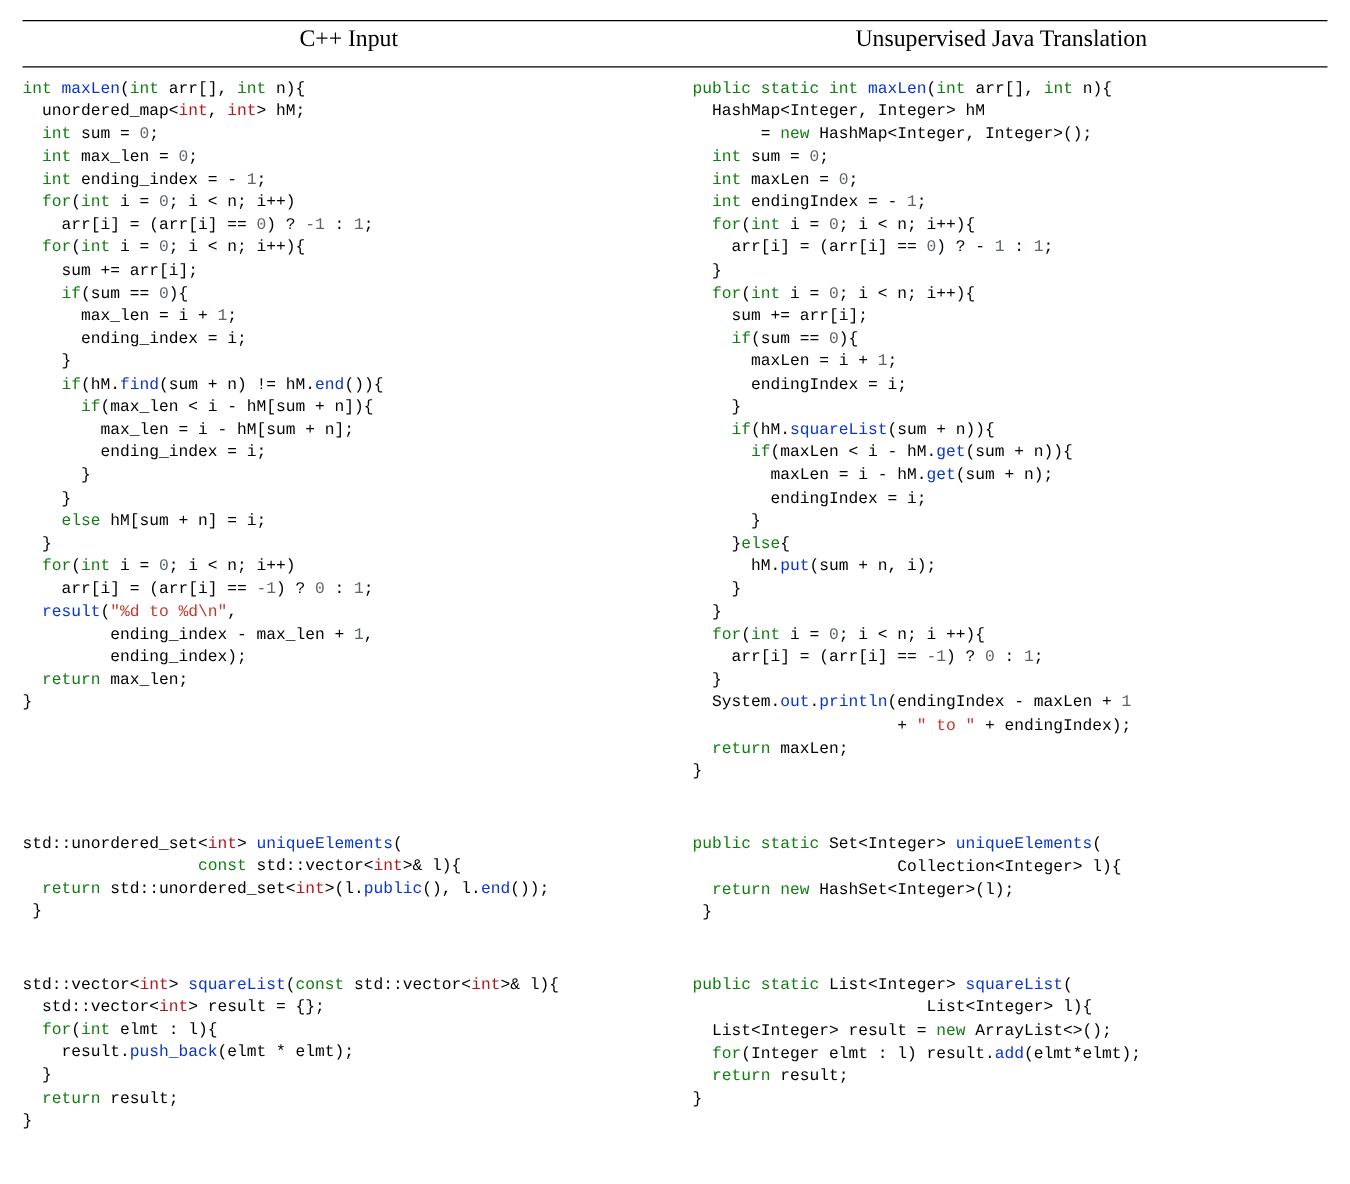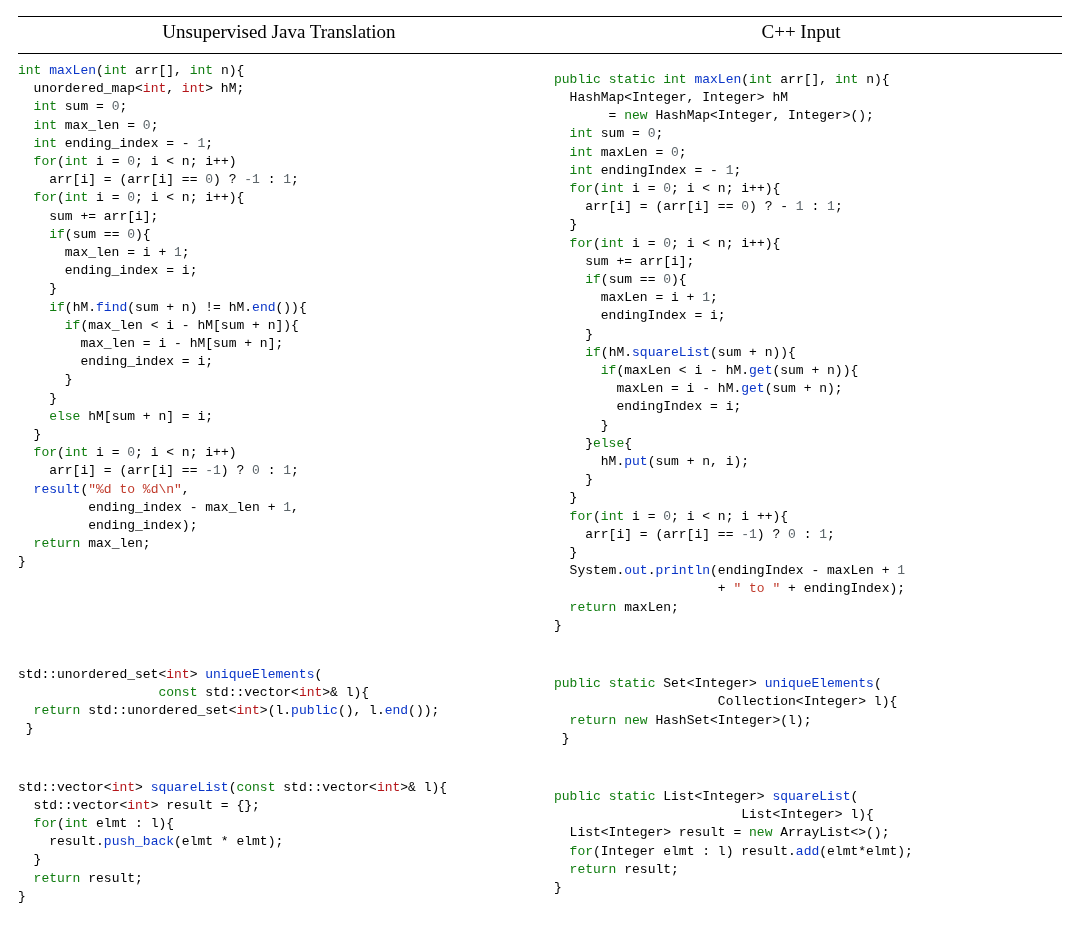--- a/index.html
+++ b/index.html
@@ -22,21 +22,20 @@
   .headers > div {
     flex: 1;
     text-align: center;
     font-size: 19px;
     padding: 2px 0 6px 0;
   }
   .cols {
     display: flex;
     width: 100%;
     gap: 28px;
-    align-items: center;
   }
   .col {
     flex: 1;
     min-width: 0;
   }
   pre.code {
     font-family: "Menlo", "Consolas", "Courier New", monospace;
     font-size: 13px;
     line-height: 18.2px;
     white-space: pre;
@@ -48,22 +47,22 @@
   .num  { color: #5b6469; }  
   .str  { color: #c03a2b; }
   .gap { height: 54px; }
   .gap2 { height: 34px; }
 </style>
 </head>
 <body>
 
 <hr class="hr-top">
 <div class="headers">
+  <div>C++ Input</div>
   <div>Unsupervised Java Translation</div>
-  <div>C++ Input</div>
 </div>
 <hr class="hr-bot">
 
 <div class="cols">
 
 <div class="col">
 <pre class="code"><span class="kw">int</span> <span class="fn">maxLen</span>(<span class="kw">int</span> arr[], <span class="kw">int</span> n){
   unordered_map&lt;<span class="tpar">int</span>, <span class="tpar">int</span>&gt; hM;
   <span class="kw">int</span> sum = <span class="num">0</span>;
   <span class="kw">int</span> max_len = <span class="num">0</span>;

